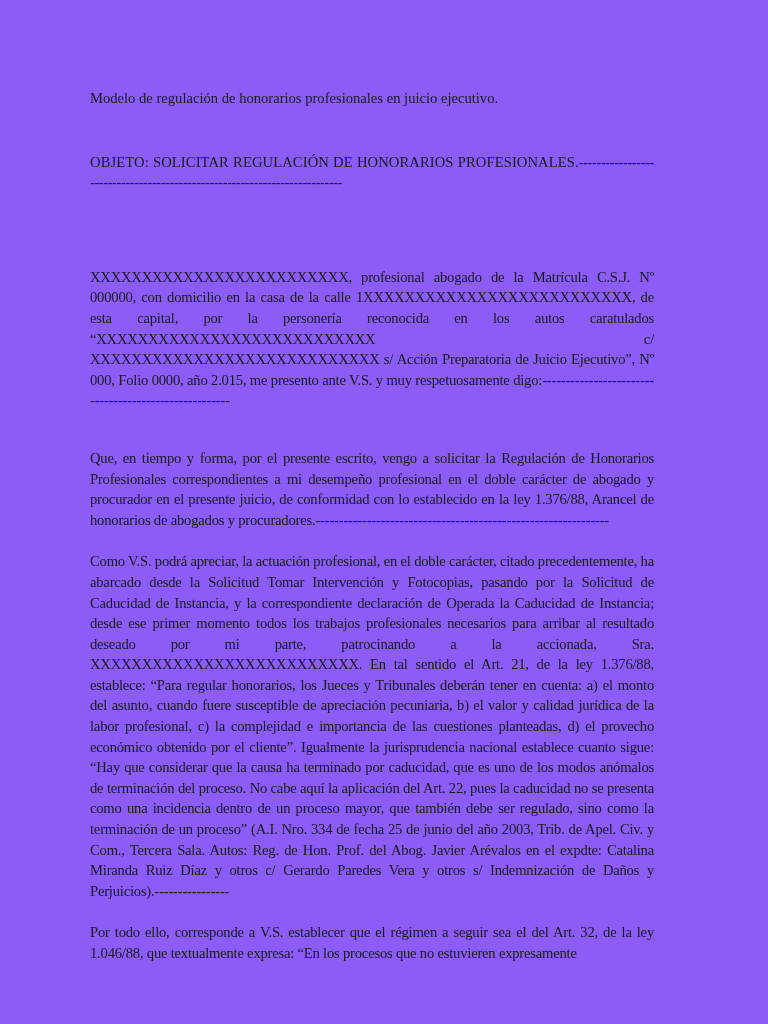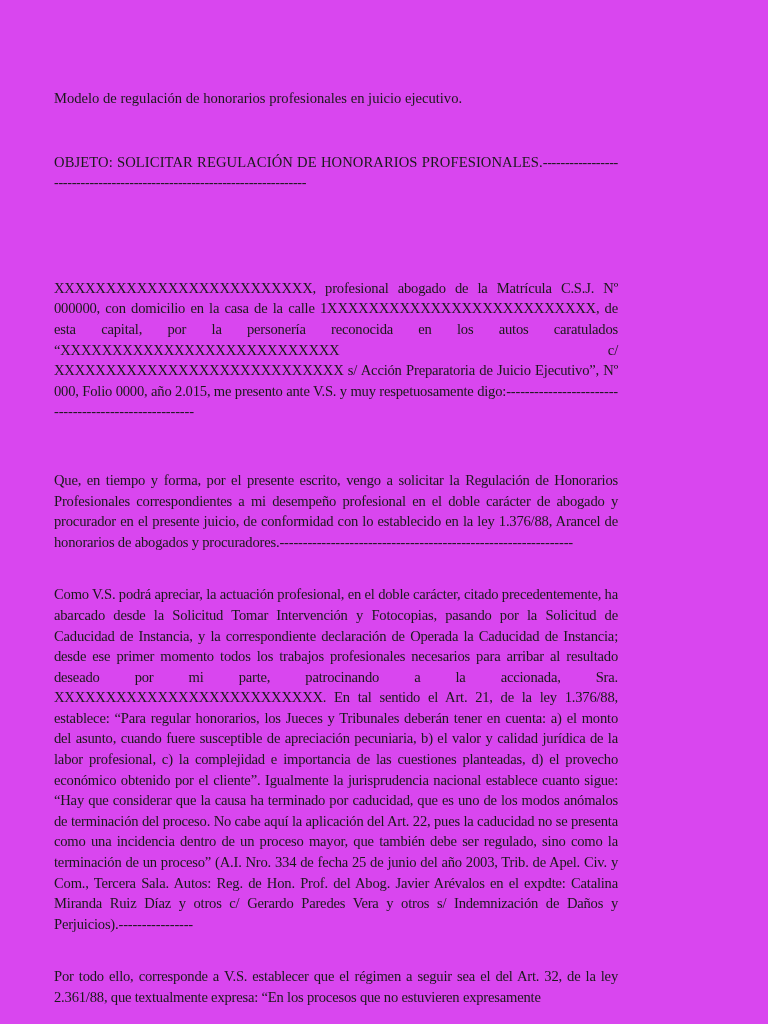--- a/index.html
+++ b/index.html
@@ -13,23 +13,23 @@
     height: 1024px;
     overflow: hidden;
     font-family: "Liberation Serif", "DejaVu Serif", serif;
     color: #000000;
     -webkit-font-smoothing: antialiased;
   }
   .page {
     position: relative;
     width: 768px;
     height: 1024px;
-    background: #d946ef;
+    background: #8b5cf6;
     box-sizing: border-box;
-    padding: 88px 102px 0 54px;
+    padding: 88px 102px 0 90px;
   }
   .doc-body {
     width: 564px;
   }
   p {
     margin: 0;
     font-size: 14.6px;
     line-height: 20.6px;
     text-align: justify;
     text-justify: inter-word;
@@ -51,21 +51,20 @@
     letter-spacing: 0.1px;
   }
   .objeto-line {
     text-align: justify;
   }
   .objeto-line .seg {
     display: inline;
   }
   .xstr {
     letter-spacing: -0.2px;
-    margin-top: 11px;
   }
   .dashes {
     letter-spacing: -0.3px;
     font-size: 14.2px;
   }
 </style>
 </head>
 <body>
 
 <div class="page">
@@ -87,16 +86,16 @@
     <div class="spacer-4"></div>
 
     <p class="justified-all xstr">  Que, en tiempo y forma, por el presente escrito, vengo a solicitar la Regulación de Honorarios Profesionales correspondientes a mi desempeño profesional en el doble carácter de abogado y procurador en el presente juicio, de conformidad con lo establecido en la ley 1.376/88, Arancel de honorarios de abogados y procuradores.---------------------------------------------------------------</p>
 
     <div class="spacer-5"></div>
 
     <p class="justified-all xstr">   Como V.S. podrá apreciar, la actuación profesional, en el doble carácter, citado precedentemente, ha abarcado desde la Solicitud Tomar Intervención y Fotocopias, pasando por la Solicitud de Caducidad de Instancia, y la correspondiente declaración de Operada la Caducidad de Instancia; desde ese primer momento todos los trabajos profesionales necesarios para arribar al resultado deseado por mi parte, patrocinando a la accionada, Sra. XXXXXXXXXXXXXXXXXXXXXXXXXX. En tal sentido el Art. 21, de la ley 1.376/88, establece: “Para regular honorarios, los Jueces y Tribunales deberán tener en cuenta: a) el monto del asunto, cuando fuere susceptible de apreciación pecuniaria, b) el valor y calidad jurídica de la labor profesional, c) la complejidad e importancia de las cuestiones planteadas, d) el provecho económico obtenido por el cliente”. Igualmente la jurisprudencia nacional establece cuanto sigue: “Hay que considerar que la causa ha terminado por caducidad, que es uno de los modos anómalos de terminación del proceso. No cabe aquí la aplicación del Art. 22, pues la caducidad no se presenta como una incidencia dentro de un proceso mayor, que también debe ser regulado, sino como la terminación de un proceso” (A.I. Nro. 334 de fecha 25 de junio del año 2003, Trib. de Apel. Civ. y Com., Tercera Sala. Autos: Reg. de Hon. Prof. del Abog. Javier Arévalos en el expdte: Catalina Miranda Ruiz Díaz y otros c/ Gerardo Paredes Vera y otros s/ Indemnización de Daños y Perjuicios).----------------</p>
 
     <div class="spacer-6"></div>
 
-    <p class="justified-all xstr"> Por todo ello, corresponde a V.S. establecer que el régimen a seguir sea el del Art. 32, de la ley 2.361/88, que textualmente expresa: “En los procesos que no estuvieren expresamente</p>
+    <p class="justified-all xstr"> Por todo ello, corresponde a V.S. establecer que el régimen a seguir sea el del Art. 32, de la ley 1.046/88, que textualmente expresa: “En los procesos que no estuvieren expresamente</p>
 
   </div>
 </div>
 
 </body></html>

